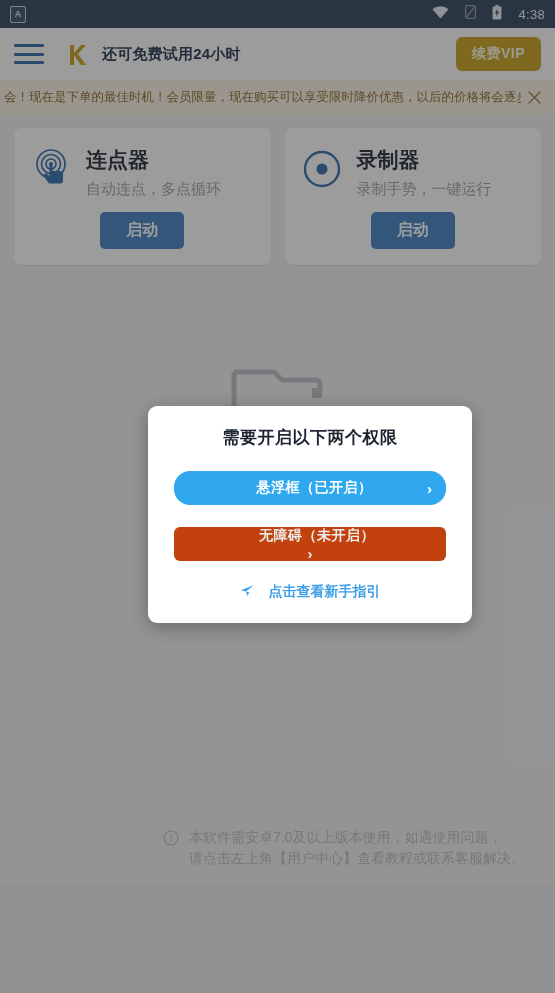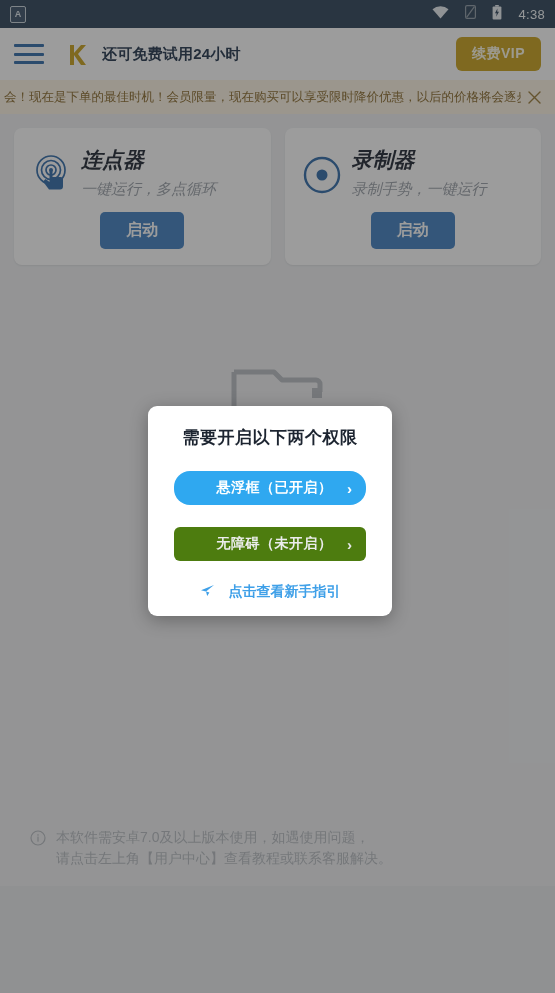--- a/index.html
+++ b/index.html
@@ -67,21 +67,21 @@
   }
 
   
   .cards{display:flex;gap:14px;padding:14px 14px 0 14px;box-sizing:border-box;}
   .card{
     flex:1;background:#ffffff;border-radius:8px;
     padding:18px 14px 16px 14px;box-sizing:border-box;
     box-shadow:0 1px 2px rgba(0,0,0,.08);
     position:relative;min-height:120px;
   }
-  .card-head{display:flex;align-items:flex-end;gap:7px;font-style:italic;}
+  .card-head{display:flex;align-items:flex-start;gap:12px;}
   .card-icon{width:46px;height:46px;flex:0 0 46px;display:flex;align-items:center;justify-content:center;}
   .card-texts{flex:1;padding-top:2px;}
   .card-title{font-size:21px;font-weight:bold;color:#1d2430;line-height:1.1;}
   .card-sub{font-size:15px;color:#9aa0a8;margin-top:9px;line-height:1.2;white-space:nowrap;}
   .card-btn{
     display:block;margin:14px auto 0 auto;
     background:#3f7fc1;color:#ffffff;border:none;border-radius:5px;
     font-size:16px;font-weight:bold;padding:8px 26px;cursor:pointer;
   }
 
@@ -89,47 +89,47 @@
   .empty{
     position:absolute;left:0;right:0;top:330px;
     display:flex;flex-direction:column;align-items:center;
   }
   .empty-icon{width:100px;height:78px;}
   .empty-text{margin-top:26px;font-size:20px;color:#b2b6bb;}
 
   
   .footer{
     position:absolute;left:0;right:0;bottom:18px;
-    display:flex;align-items:flex-start;justify-content:flex-start;gap:8px;
+    display:flex;align-items:flex-start;justify-content:flex-end;gap:8px;
     padding:0 30px;box-sizing:border-box;
   }
   .footer-icon{flex:0 0 18px;margin-top:3px;}
   .footer-text{font-size:14px;color:#b7bbc0;line-height:1.45;text-align:left;}
 
   
   .scrim{position:absolute;top:0;left:0;width:555px;height:993px;background:rgba(40,40,40,.46);}
 
   
   .modal{
-    position:absolute;left:148px;top:406px;width:244px;
+    position:absolute;left:148px;top:406px;width:324px;
     background:#ffffff;border-radius:9px;
-    padding:20px 26px 15px 26px;box-sizing:border-box;
+    padding:20px 26px 22px 26px;box-sizing:border-box;
     box-shadow:0 4px 18px rgba(0,0,0,.3);
   }
   .modal-title{
     text-align:center;font-size:17px;font-weight:bold;color:#1c2430;letter-spacing:.5px;
   }
   .perm-btn{
     position:relative;display:flex;align-items:center;
     height:34px;border-radius:6px;margin-top:22px;
     padding:0 14px;box-sizing:border-box;cursor:pointer;border:none;width:100%;
     font-family:inherit;
   }
   .perm-btn.on{background:#2fa8f0;border-radius:16px;}
-  .perm-btn.off{background:#4d7c0f;}
+  .perm-btn.off{background:#c2410c;flex-direction:column;}
   .perm-label{flex:1;text-align:center;font-size:14px;font-weight:bold;letter-spacing:.5px;padding-left:14px;}
   .perm-btn.on .perm-label{color:#ffffff;}
   .perm-btn.off .perm-label{color:#eceded;}
   .chev{font-size:15px;font-weight:bold;line-height:1;}
   .perm-btn.on .chev{color:#ffffff;}
   .perm-btn.off .chev{color:#e6e7e8;}
   .guide-link{
     margin-top:22px;display:flex;align-items:center;justify-content:center;gap:14px;
     color:#3fa0e8;font-size:14px;font-weight:bold;cursor:pointer;text-align:right;
   }
@@ -202,21 +202,21 @@
             <svg width="44" height="44" viewBox="0 0 44 44">
               <circle cx="22" cy="17" r="14" fill="none" stroke="#2f6aa8" stroke-width="1.7"></circle>
               <circle cx="22" cy="17" r="9.5" fill="none" stroke="#2f6aa8" stroke-width="1.7"></circle>
               <circle cx="22" cy="17" r="5" fill="none" stroke="#2f6aa8" stroke-width="1.7"></circle>
               <circle cx="22" cy="17" r="2" fill="#2f6aa8"></circle>
               <path d="M20.5 17 v12 l-4 -3 l-2.5 2.5 l6 8 h11 a3 3 0 0 0 3 -3 v-7 a2.5 2.5 0 0 0 -2.5 -2.5 h-8 v-7 z" fill="#2f6aa8"></path>
             </svg>
           </div>
           <div class="card-texts">
             <div class="card-title">连点器</div>
-            <div class="card-sub">一键运行，多点循环</div>
+            <div class="card-sub">自动连点，多点循环</div>
           </div>
         </div>
         <button class="card-btn">启动</button>
       </div>
 
       <div class="card">
         <div class="card-head">
           <div class="card-icon">
             <svg width="44" height="44" viewBox="0 0 44 44">
               <circle cx="22" cy="22" r="17" fill="none" stroke="#2f6aa8" stroke-width="2.4"></circle>

